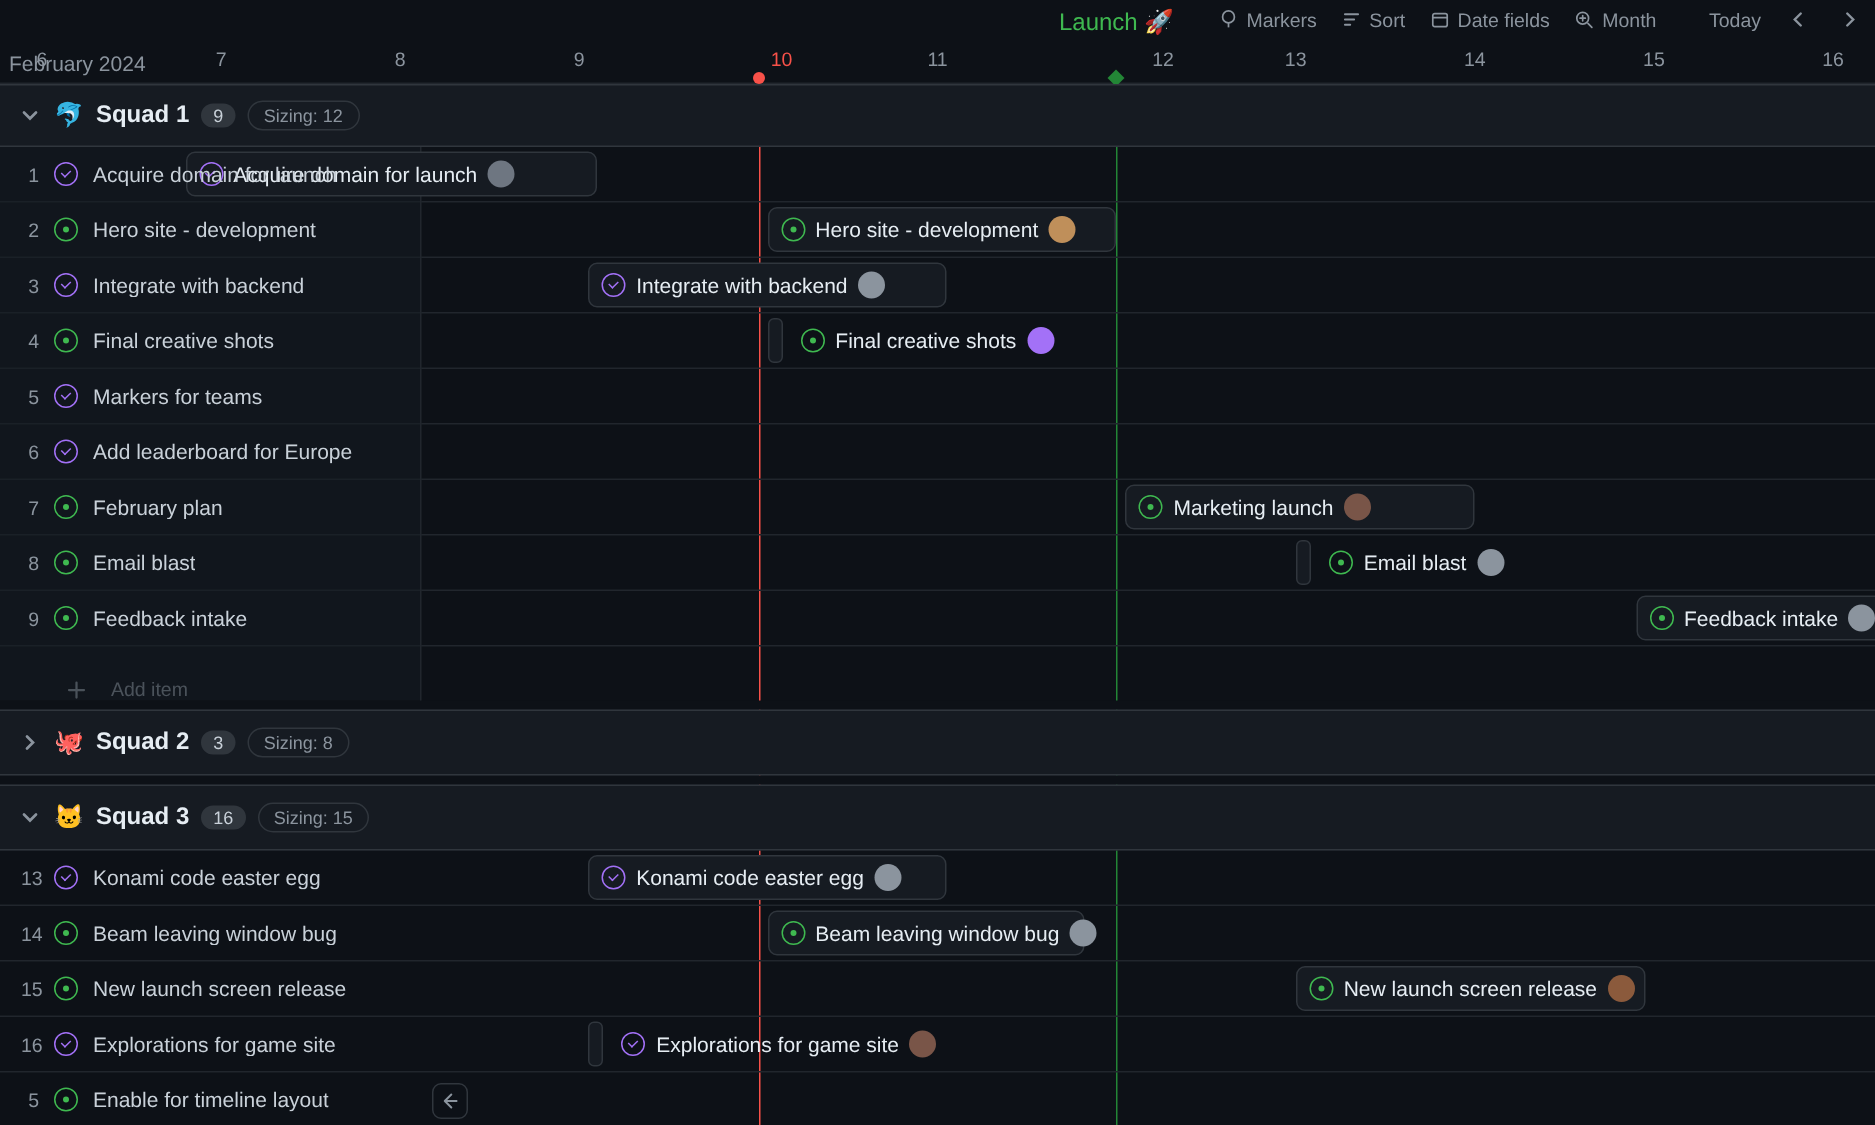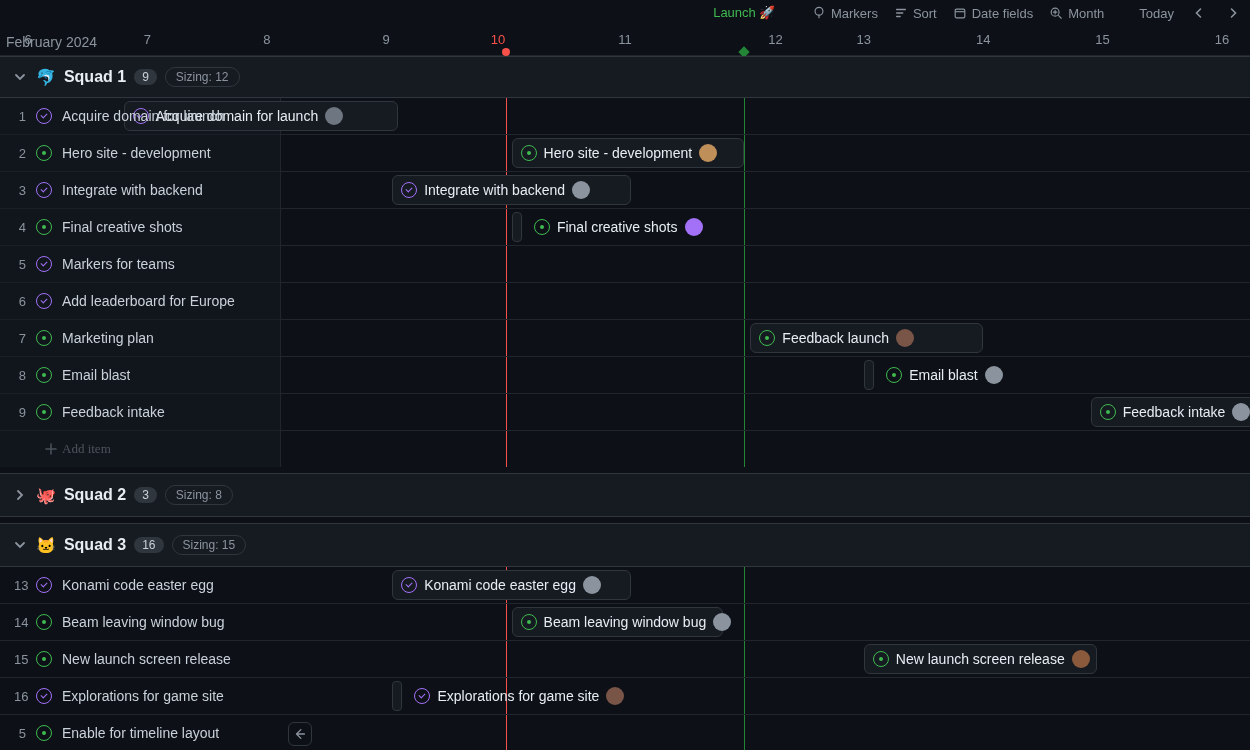--- a/index.html
+++ b/index.html
@@ -15,21 +15,21 @@
   }
   .root { position: relative; width: 100%; height: 100%; }
 
   
   .top {
     position: absolute; top: 0; left: 0; right: 0; height: 28px;
     display: flex; align-items: center;
   }
   .month-label { position: absolute; left: 6px; top: 6px; color: #8b949e; font-size: 14px; margin-top: 28px; }
   .launch-label {
-    position: absolute; top: 5px; color: #3fb950; font-size: 13px;
+    position: absolute; top: 5px; color: #3fb950; font-size: 16px;
     transform: translateX(-50%);
   }
   .toolbar {
     position: absolute; right: 8px; top: 4px; display: flex; gap: 16px; align-items: center;
     color: #8b949e; font-size: 13px;
   }
   .tb-item { display: flex; align-items: center; gap: 5px; cursor: pointer; }
   .tb-item svg { stroke: #8b949e; }
   .nav-btn { width: 18px; height: 18px; display:flex; align-items:center; justify-content:center; cursor:pointer;}
   .today { cursor:pointer;margin-left:19px; }
@@ -102,21 +102,21 @@
   .row-num { width: 12px; color: #8b949e; font-size: 13px; text-align:right; }
   .status-ic { width: 16px; height: 16px; position: relative; }
   .status-ic.open { border: 1.6px solid #3fb950; border-radius: 50%; }
   .status-ic.open::after { content:""; position:absolute; inset:0; margin:auto; width:4px; height:4px; background:#3fb950; border-radius:50%; }
   .status-ic.done { border: 1.6px solid #a371f7; border-radius: 50%; }
   .status-ic.done::after {
     content:""; position:absolute; left:3.5px; top:4px; width:5px; height:3px;
     border-left:1.6px solid #a371f7; border-bottom:1.6px solid #a371f7; transform: rotate(-45deg);
   }
   .task-name { color: #c9d1d9; font-size: 14px; white-space: nowrap; overflow:hidden; text-overflow:ellipsis; max-width: 200px;}
-  .add-row { display:flex; align-items:center; gap:4px; padding-left: 44px; height: 36px; color:#8b949e; cursor:pointer; font-size: 13px; font-family: Liberation Serif, serif;}
+  .add-row { display:flex; align-items:flex-end; gap:16px; padding-left: 44px; height: 36px; color:#8b949e; cursor:pointer; font-size: 13px;}
   .add-row .plus { width:14px; height:14px; display:inline-flex; align-items:center; justify-content:center;}
   
   
   .bar {
     position: absolute; top: 50%; transform: translateY(-50%);
     height: 30px; border: 1px solid #30363d; border-radius: 6px;
     background: #161b22;
     display: flex; align-items: center; gap: 7px; padding: 0 8px;
     z-index: 3;
   }
@@ -190,21 +190,21 @@
           </svg>
       </span>
     </div>
   </div>
 
   <div class="axis" id="axis">
       <div class="day-num" style="left: 28px;">6</div>
       <div class="day-num" style="left: 147.4px;">7</div>
       <div class="day-num" style="left: 266.8px;">8</div>
       <div class="day-num" style="left: 386.2px;">9</div>
-      <div class="day-num today-red" style="left: 498px;">10</div>
+      <div class="day-num today-red" style="left: 521px;">10</div>
       <div class="day-num" style="left: 625px;">11</div>
       <div class="day-num" style="left: 744.4px; margin-left: 31px;">12</div>
       <div class="day-num" style="left: 863.8px;">13</div>
       <div class="day-num" style="left: 983.2px;">14</div>
       <div class="day-num" style="left: 1102.6px;">15</div>
       <div class="day-num" style="left: 1222px;">16</div>
     </div>
 
   <div id="vlines">
       <div class="vline red" style="left: 505.6px;"></div>
@@ -291,25 +291,25 @@
           <div class="side">
             <span class="row-num">6</span>
             <span class="status-ic done"></span>
             <span class="task-name">Add leaderboard for Europe</span>
           </div>
         </div>
         <div class="row">
           <div class="side">
             <span class="row-num">7</span>
             <span class="status-ic open"></span>
-            <span class="task-name">Marketing plan</span>
+            <span class="task-name">February plan</span>
           </div>
           <div class="bar" style="left: 750.37px; width: 232.83px;">
             <span class="status-ic open"></span>
-            <span class="bar-title">Feedback launch</span>
+            <span class="bar-title">Marketing launch</span>
             <span class="avatar" style="background:#795548"></span>
           </div>
         </div>
         <div class="row">
           <div class="side">
             <span class="row-num">8</span>
             <span class="status-ic open"></span>
             <span class="task-name">Email blast</span>
           </div>
           <div class="stub" style="left: 863.8px;"></div>

